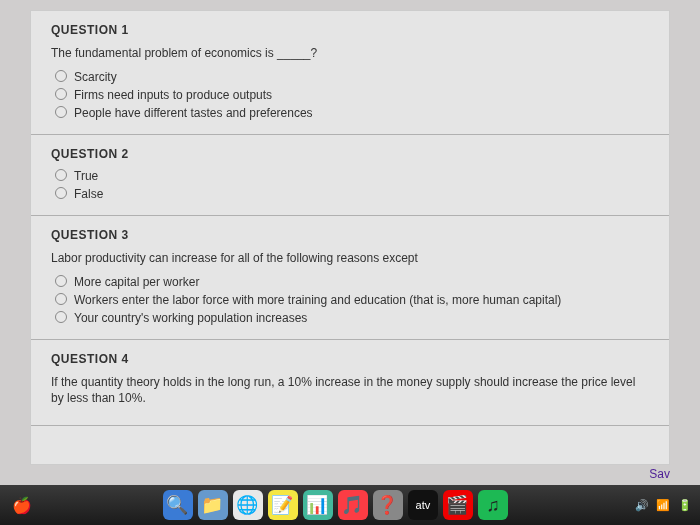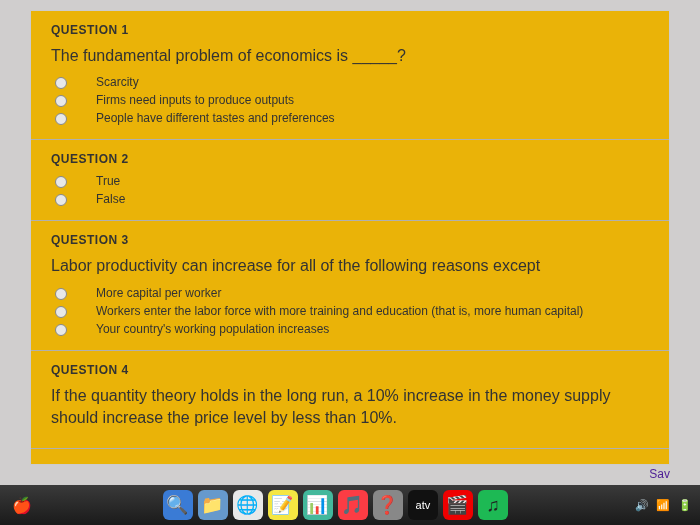--- a/index.html
+++ b/index.html
@@ -14,21 +14,21 @@
       font-size: 13px;
       color: #222;
       width: 700px;
       height: 525px;
       overflow: hidden;
       display: flex;
       flex-direction: column;
     }
 
     .quiz-container {
-      background-color: #eab308;
+      background-color: #e5e5e5;
       margin: 10px 30px 0 30px;
       padding: 0;
       flex: 1;
       overflow: hidden;
       border: 1px solid #ccc;
     }
 
     .question-block {
       padding: 12px 20px 10px 20px;
       border-bottom: 1px solid #b0b0b0;
@@ -36,37 +36,36 @@
 
     .question-title {
       font-weight: bold;
       font-size: 12px;
       letter-spacing: 0.5px;
       margin-bottom: 8px;
       color: #333;
     }
 
     .question-text {
-      font-size: 16px;
+      font-size: 12px;
       margin-bottom: 8px;
       color: #333;
       line-height: 1.4;
     }
 
     .options {
       margin-left: 4px;
     }
 
     .option-item {
       display: flex;
-      align-items: flex-end;
+      align-items: flex-start;
       margin-bottom: 4px;
       font-size: 12px;
       color: #333;
-      gap: 22px;
     }
 
     .radio-circle {
       width: 12px;
       height: 12px;
       border-radius: 50%;
       border: 1px solid #888;
       background: #e8e8e8;
       margin-right: 7px;
       flex-shrink: 0;

